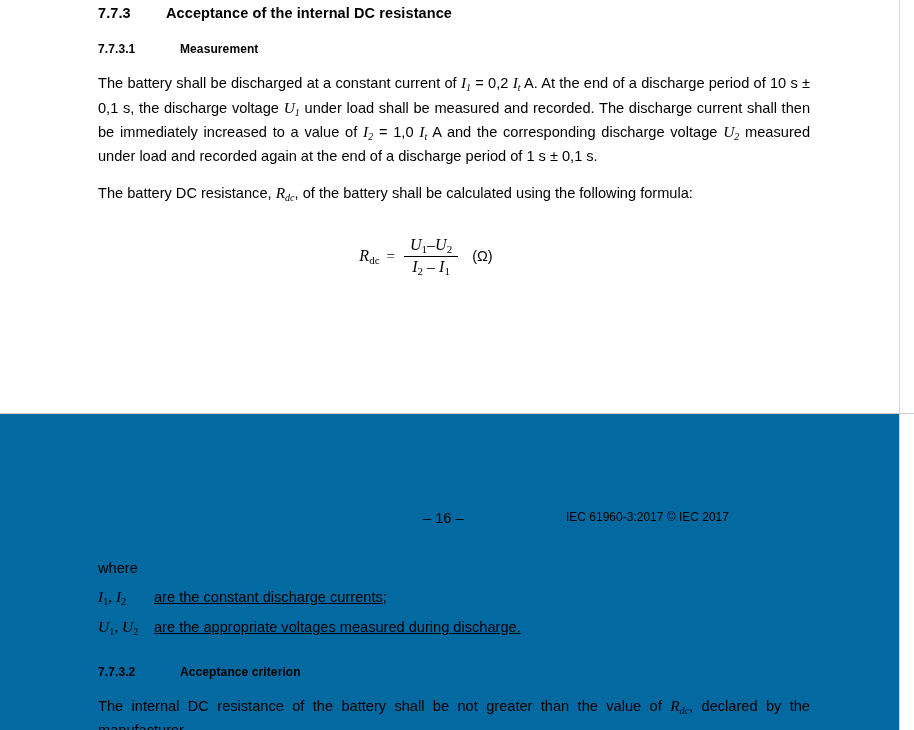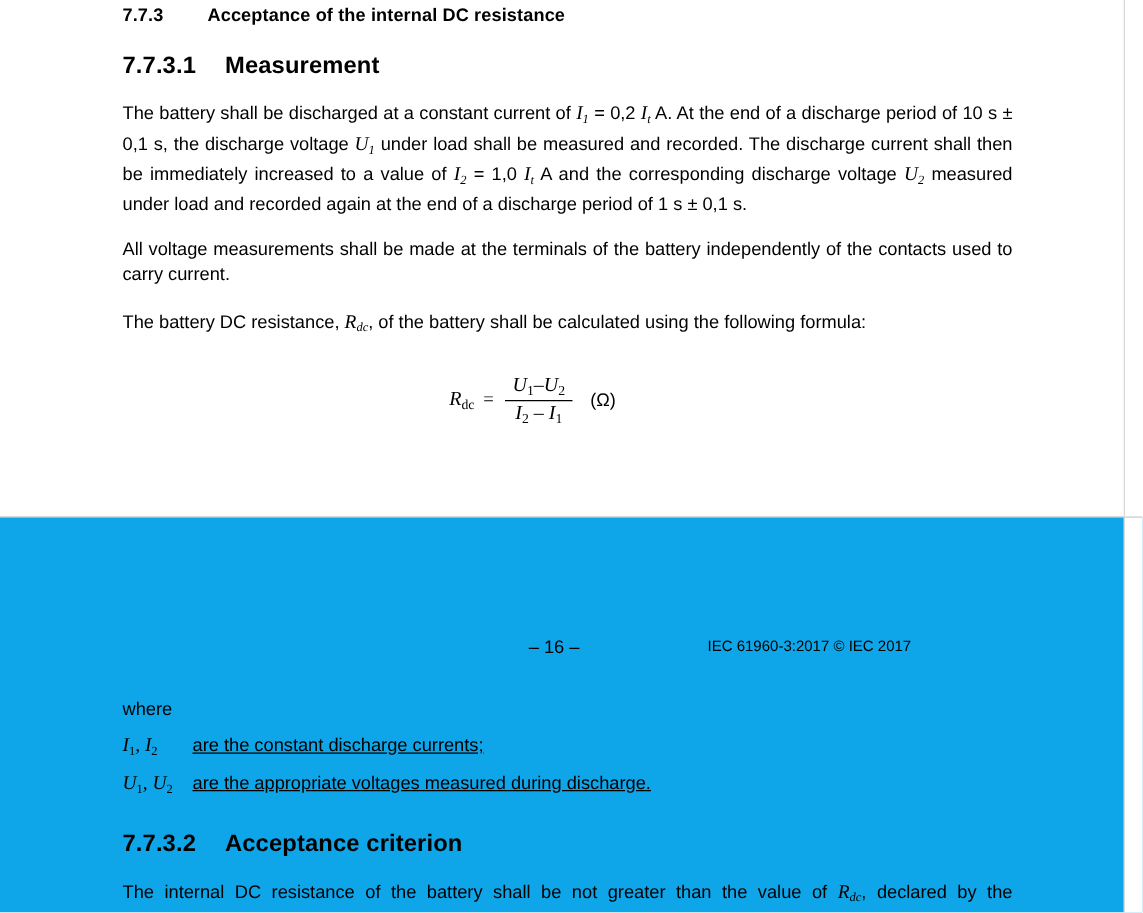--- a/index.html
+++ b/index.html
@@ -24,21 +24,21 @@
     padding: 0 0 0 0;
     border-bottom: 1px solid #cccccc;
     height: 414px;
     box-sizing: border-box;
     position: relative;
   }
   .page-bottom {
     height: 316px;
     box-sizing: border-box;
     position: relative;
-    background: #0ea5e9;
+    background: #0369a1;
   }
   .right-gutter {
     position: absolute;
     top: 0;
     right: 0;
     width: 14px;
     height: 100%;
     background: #ffffff;
     border-left: 1px solid #d8d8d8;
   }
@@ -51,21 +51,21 @@
     font-weight: bold;
     margin: 0;
     padding-top: 5px;
     letter-spacing: 0.1px;
   }
   h3.clause .num {
     display: inline-block;
     width: 68px;
   }
   h4.subclause {
-    font-size: 19px;
+    font-size: 12px;
     font-weight: bold;
     margin: 0;
     padding-top: 21px;
     letter-spacing: 0.1px;
   }
   h4.subclause .num {
     display: inline-block;
     width: 82px;
   }
   p.body {
@@ -201,21 +201,20 @@
       </h3>
 
       <h4 class="subclause">
         <span class="num">7.7.3.1</span><span>Measurement</span>
       </h4>
 
       <p class="body">
         <span>The battery shall be discharged at a constant current of </span><i class="var"><span>I</span><sub>1</sub></i><span> = 0,2 </span><i class="var"><span>I</span><sub>t</sub></i><span> A. At the end of a discharge period of 10 s ± 0,1 s, the discharge voltage </span><i class="var"><span>U</span><sub>1</sub></i><span> under load shall be measured and recorded. The discharge current shall then be immediately increased to a value of </span><i class="var"><span>I</span><sub>2</sub></i><span> = 1,0 </span><i class="var"><span>I</span><sub>t</sub></i><span> A and the corresponding discharge voltage </span><i class="var"><span>U</span><sub>2</sub></i><span> measured under load and recorded again at the end of a discharge period of 1 s ± 0,1 s.</span>
       </p>
 
-      <p class="body">All voltage measurements shall be made at the terminals of the battery independently of the contacts used to carry current.</p>
 
       <p class="body">
         <span>The battery DC resistance, </span><i class="var"><span>R</span><sub>dc</sub></i><span>, of the battery shall be calculated using the following formula:</span>
       </p>
 
       <div class="formula">
         <span class="formula-inner">
           <span class="fterm lhs"><span>R</span><sub>dc</sub></span><span class="fterm eq">=</span><span class="frac">
             <span class="numer"><span>U</span><sub>1</sub><span>–</span><span>U</span><sub>2</sub></span>
             <span class="denom"><span>I</span><sub>2</sub> <span>–</span> <span>I</span><sub>1</sub></span>

